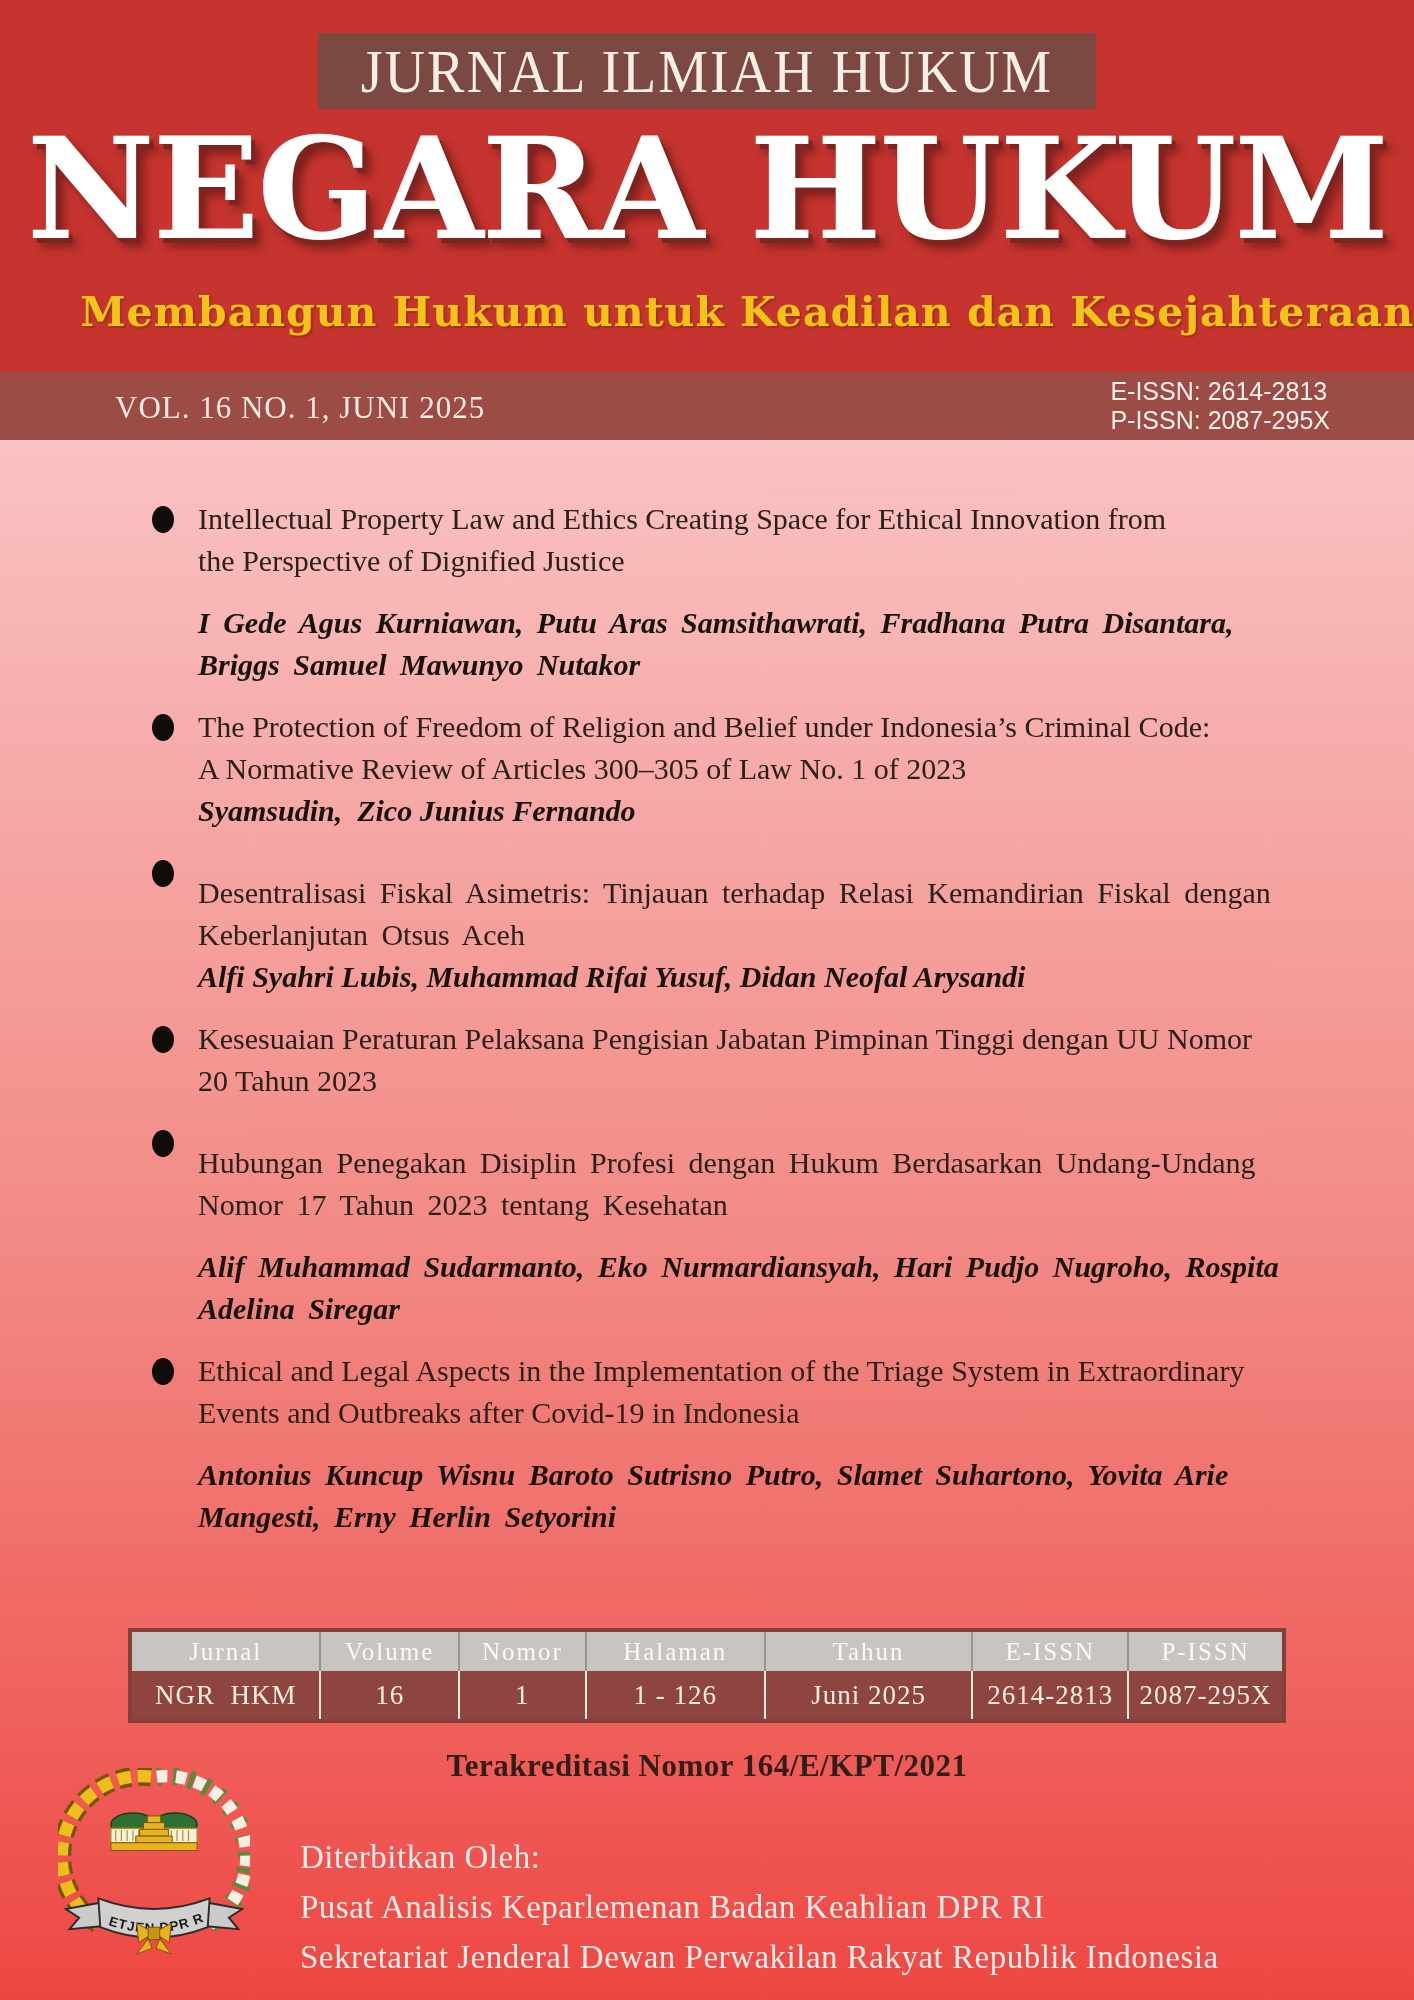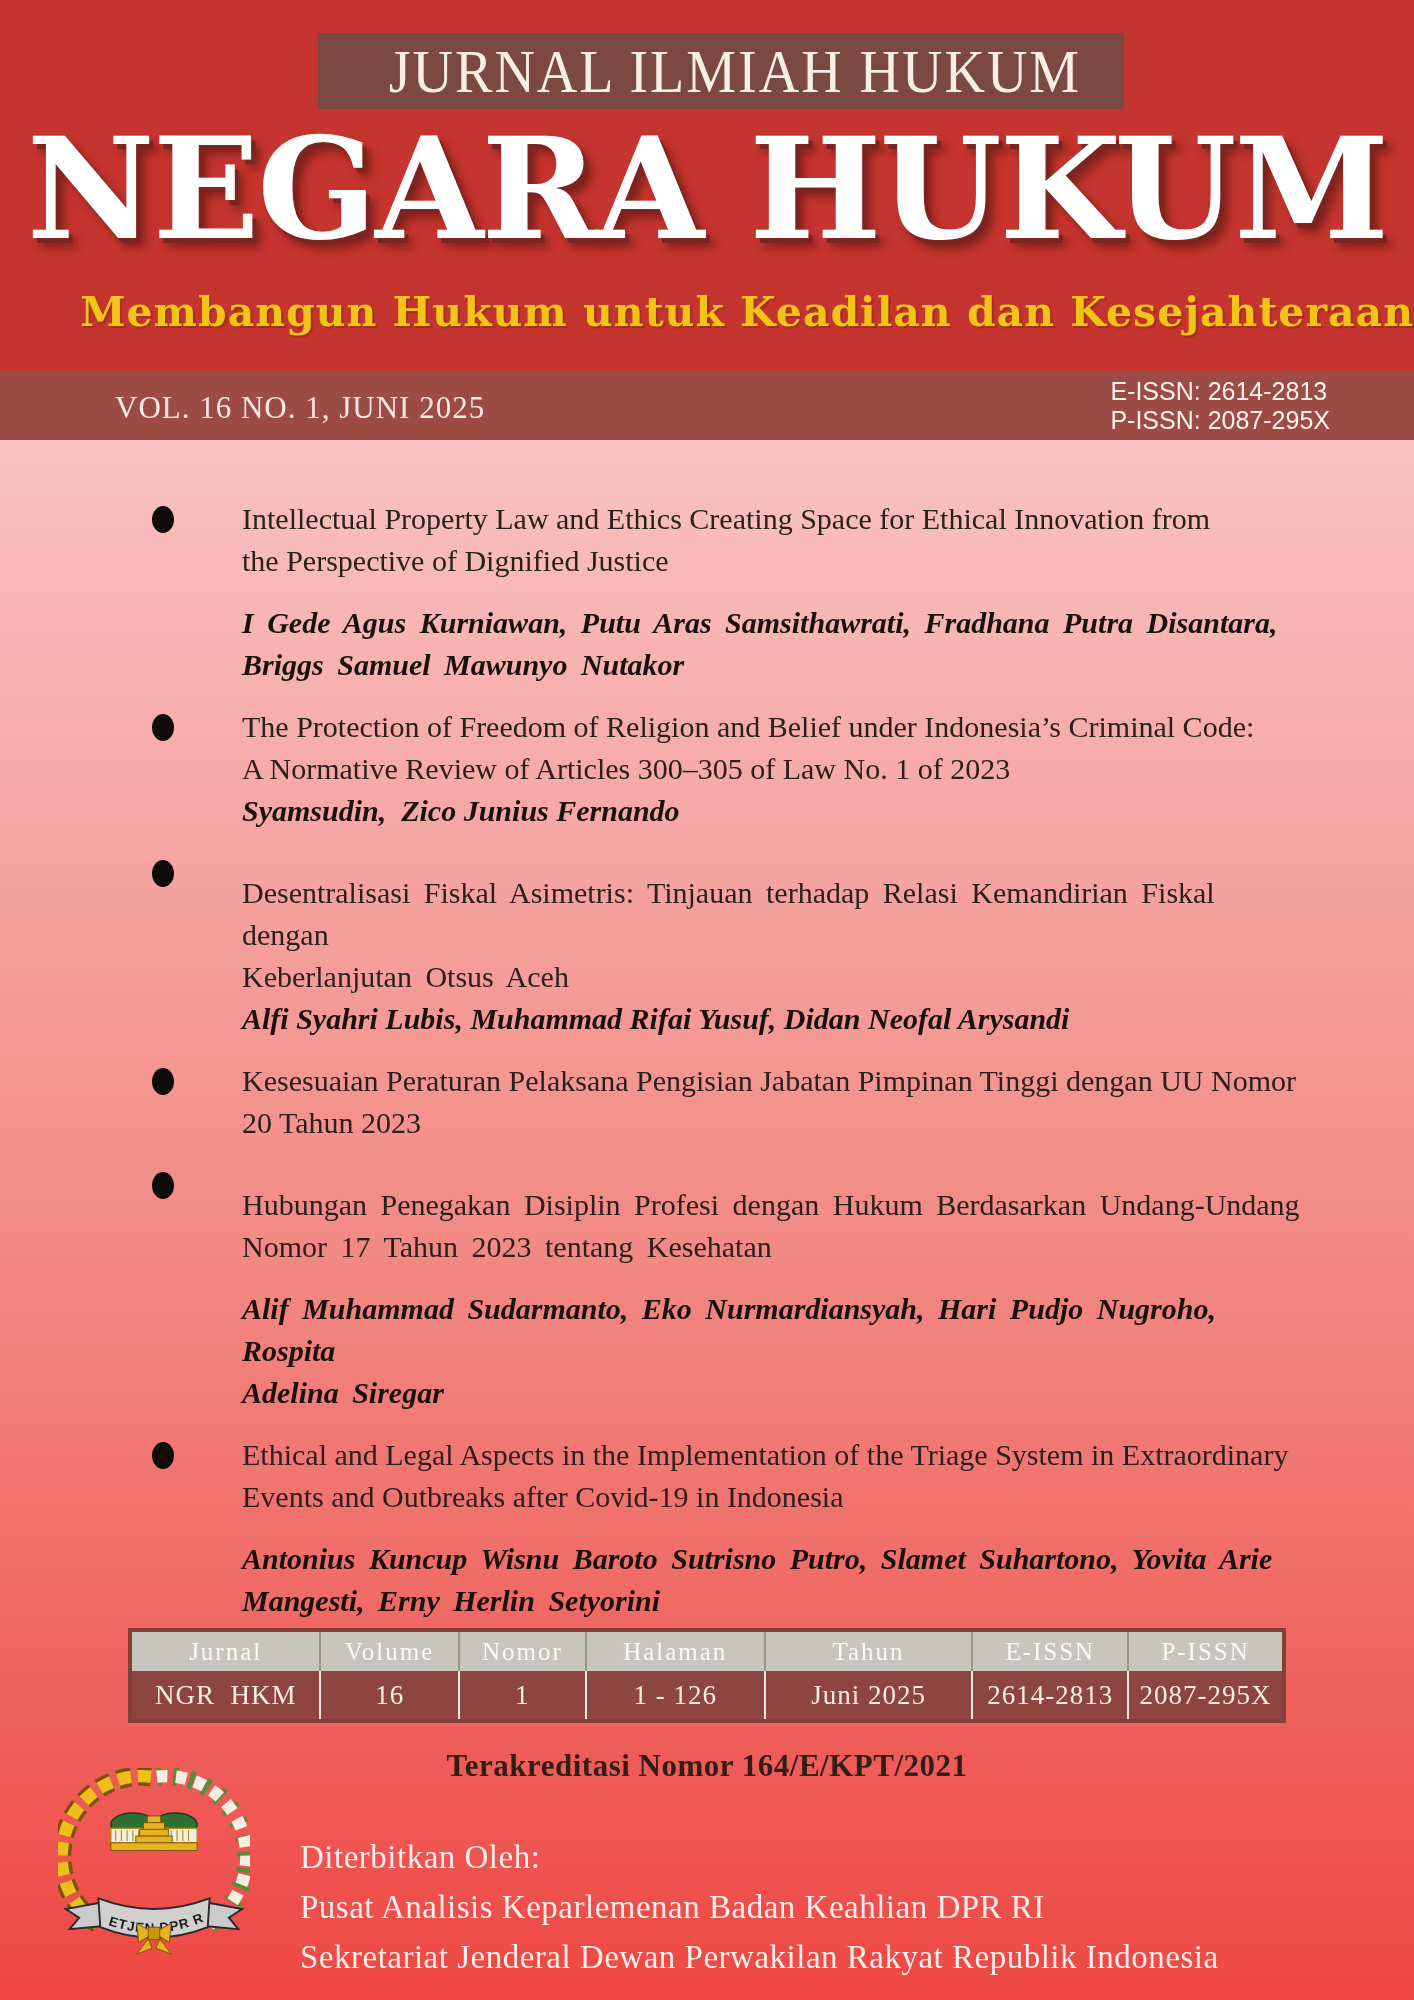--- a/index.html
+++ b/index.html
@@ -4,21 +4,21 @@
 <style>
   html,body{margin:0;padding:0;background:#888;}
   .page{
     position:relative;width:1414px;height:2000px;overflow:hidden;
     font-family:"Liberation Serif",serif;background:#C5342E;
   }
   
   .header{position:absolute;top:0;left:0;width:100%;height:372px;background:#C5342E;}
   .kicker-box{
     position:absolute;left:318px;top:33px;width:778px;height:76px;
-    background:#7C4842;display:flex;align-items:center;justify-content:center;padding-left:28px;
+    background:#7C4842;display:flex;align-items:center;justify-content:center;
   }
   .kicker{
     color:#F7EFE6;font-size:56px;letter-spacing:2px;white-space:nowrap;
     font-family:"Liberation Serif",serif;transform:scaleY(1.08);
   }
   .main-title{
     position:absolute;top:96px;left:0;width:100%;text-align:center;
     font-family:"DejaVu Serif",serif;font-weight:700;font-size:140px;line-height:186px;
     color:#FFFFFF;letter-spacing:-2px;white-space:nowrap;
     text-shadow:4px 5px 0 #7E2420, 8px 9px 9px rgba(70,15,10,.55);
@@ -37,21 +37,21 @@
   .issn-block{
     position:absolute;right:102px;top:5px;text-align:left;
     font-family:"Liberation Sans",sans-serif;font-size:25px;line-height:29px;color:#FAF2EF;
   }
   
   .body{
     position:absolute;top:440px;left:0;width:100%;height:1560px;
     background:linear-gradient(180deg,#F9C2C2 0%,#F28984 52%,#EE4743 100%);
   }
   .articles{position:absolute;left:152px;top:58px;width:1150px;}
-  .article{display:flex;margin-bottom:20px;gap:44px;}
+  .article{display:flex;margin-bottom:20px;}
   .bullet{flex:none;width:22px;height:27px;border-radius:50%;background:#0F0C0A;margin:8px 24px 0 0;}
   .article-text{flex:1;}
   .article-title{
     font-size:30px;line-height:42px;color:#2A211D;white-space:pre-line;
   }
   .article-authors{
     font-size:30px;line-height:42px;font-weight:700;font-style:italic;
     color:#191310;white-space:pre-line;
   }
   .spread{word-spacing:6px;margin-top:20px;}

